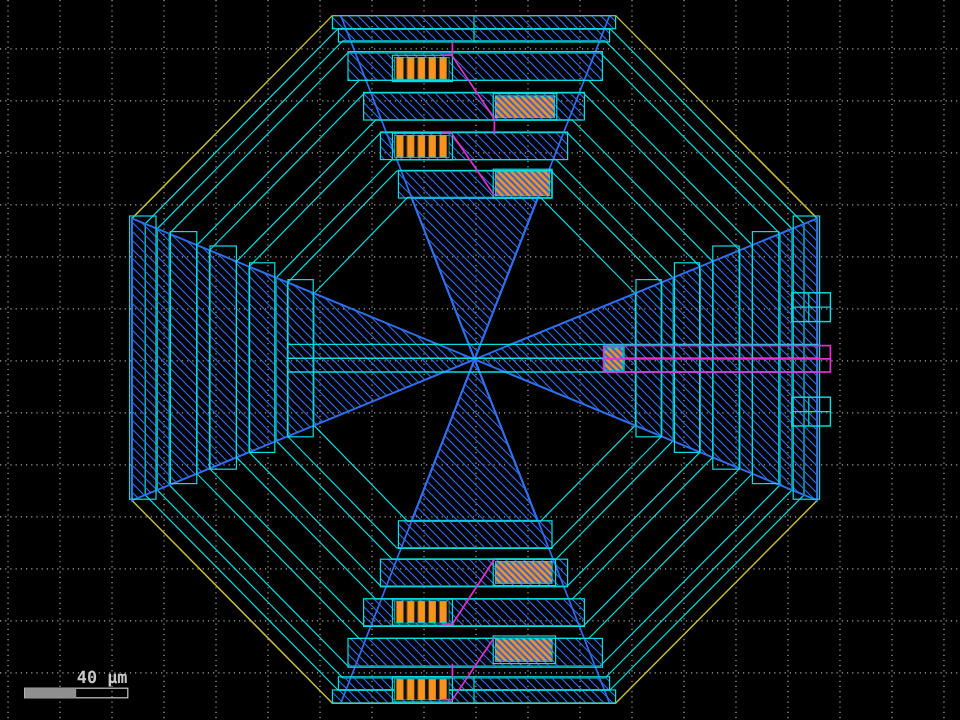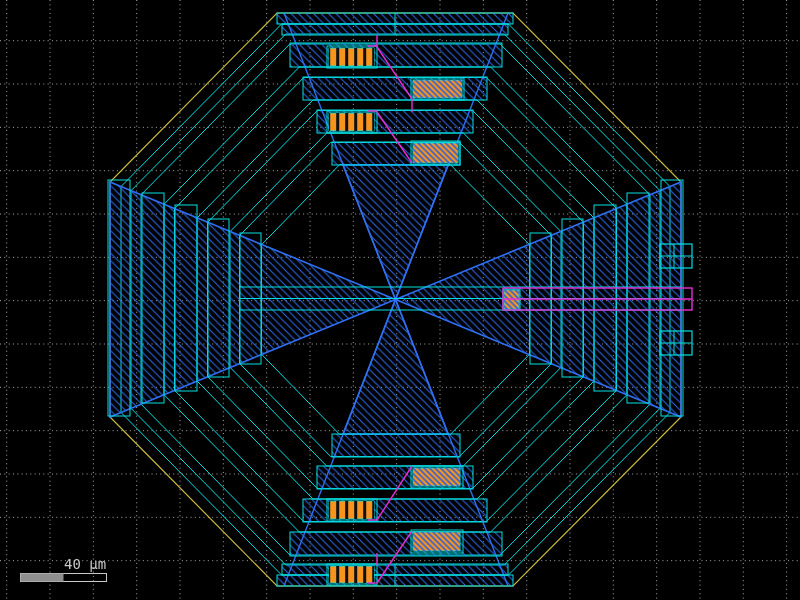--- a/index.html
+++ b/index.html
@@ -1,17 +1,17 @@
 <!DOCTYPE html>
 <html><head>
 <meta charset="utf-8">
 <style>
   html,body{margin:0;padding:0;background:#000;}
   .viewport{position:relative;width:800px;height:600px;background:#000;overflow:hidden;
-            font-family:"DejaVu Sans Mono","Liberation Mono",monospace;}
+            font-family:"DejaVu Sans Mono","Liberation Mono",monospace;font-weight:bold;}
   svg{display:block;}
   text{font-family:"DejaVu Sans Mono","Liberation Mono",monospace;}
 </style>
 </head>
 <body>
 
 <div class="viewport">
   <svg id="layout-svg" width="800" height="600" viewBox="0 0 800 600">
     <defs>
       <pattern id="hatch" patternUnits="userSpaceOnUse" width="7.5" height="7.5">

